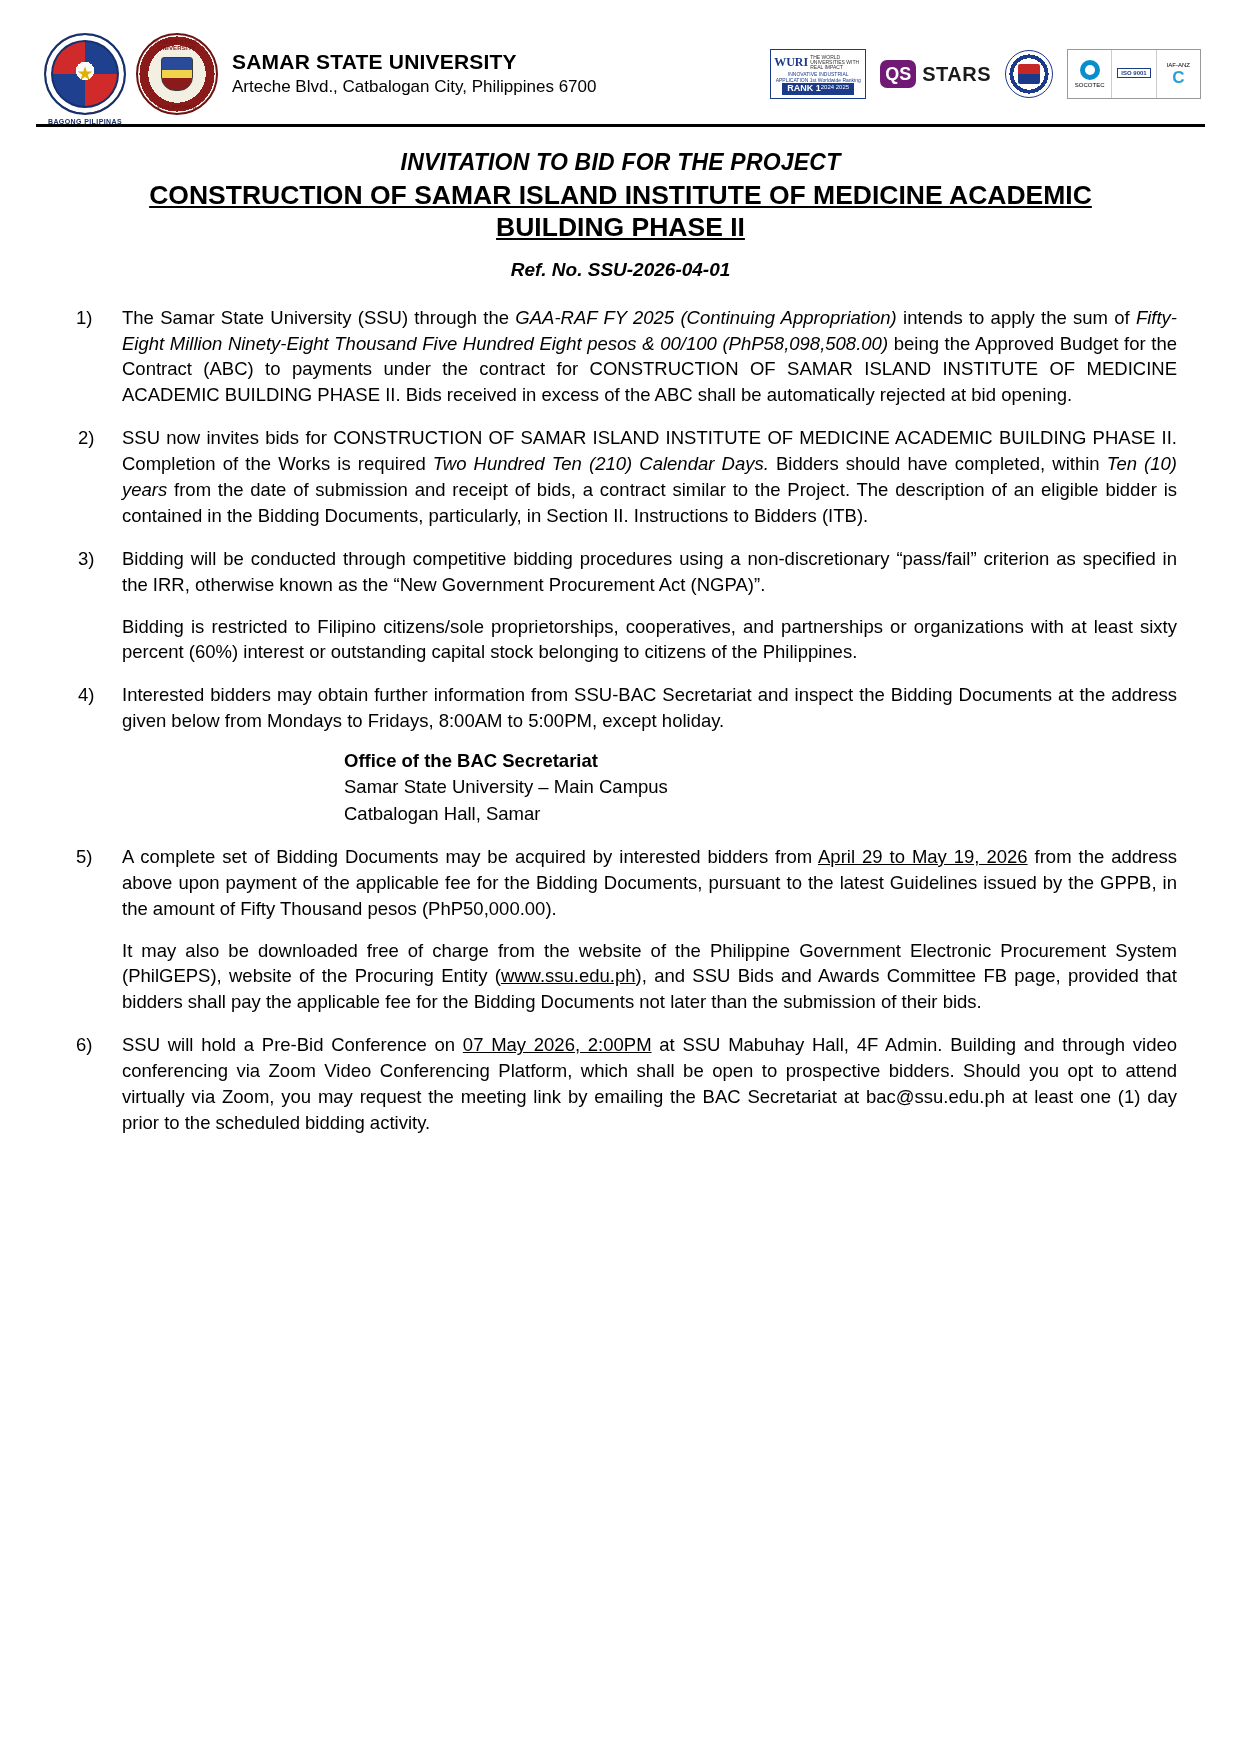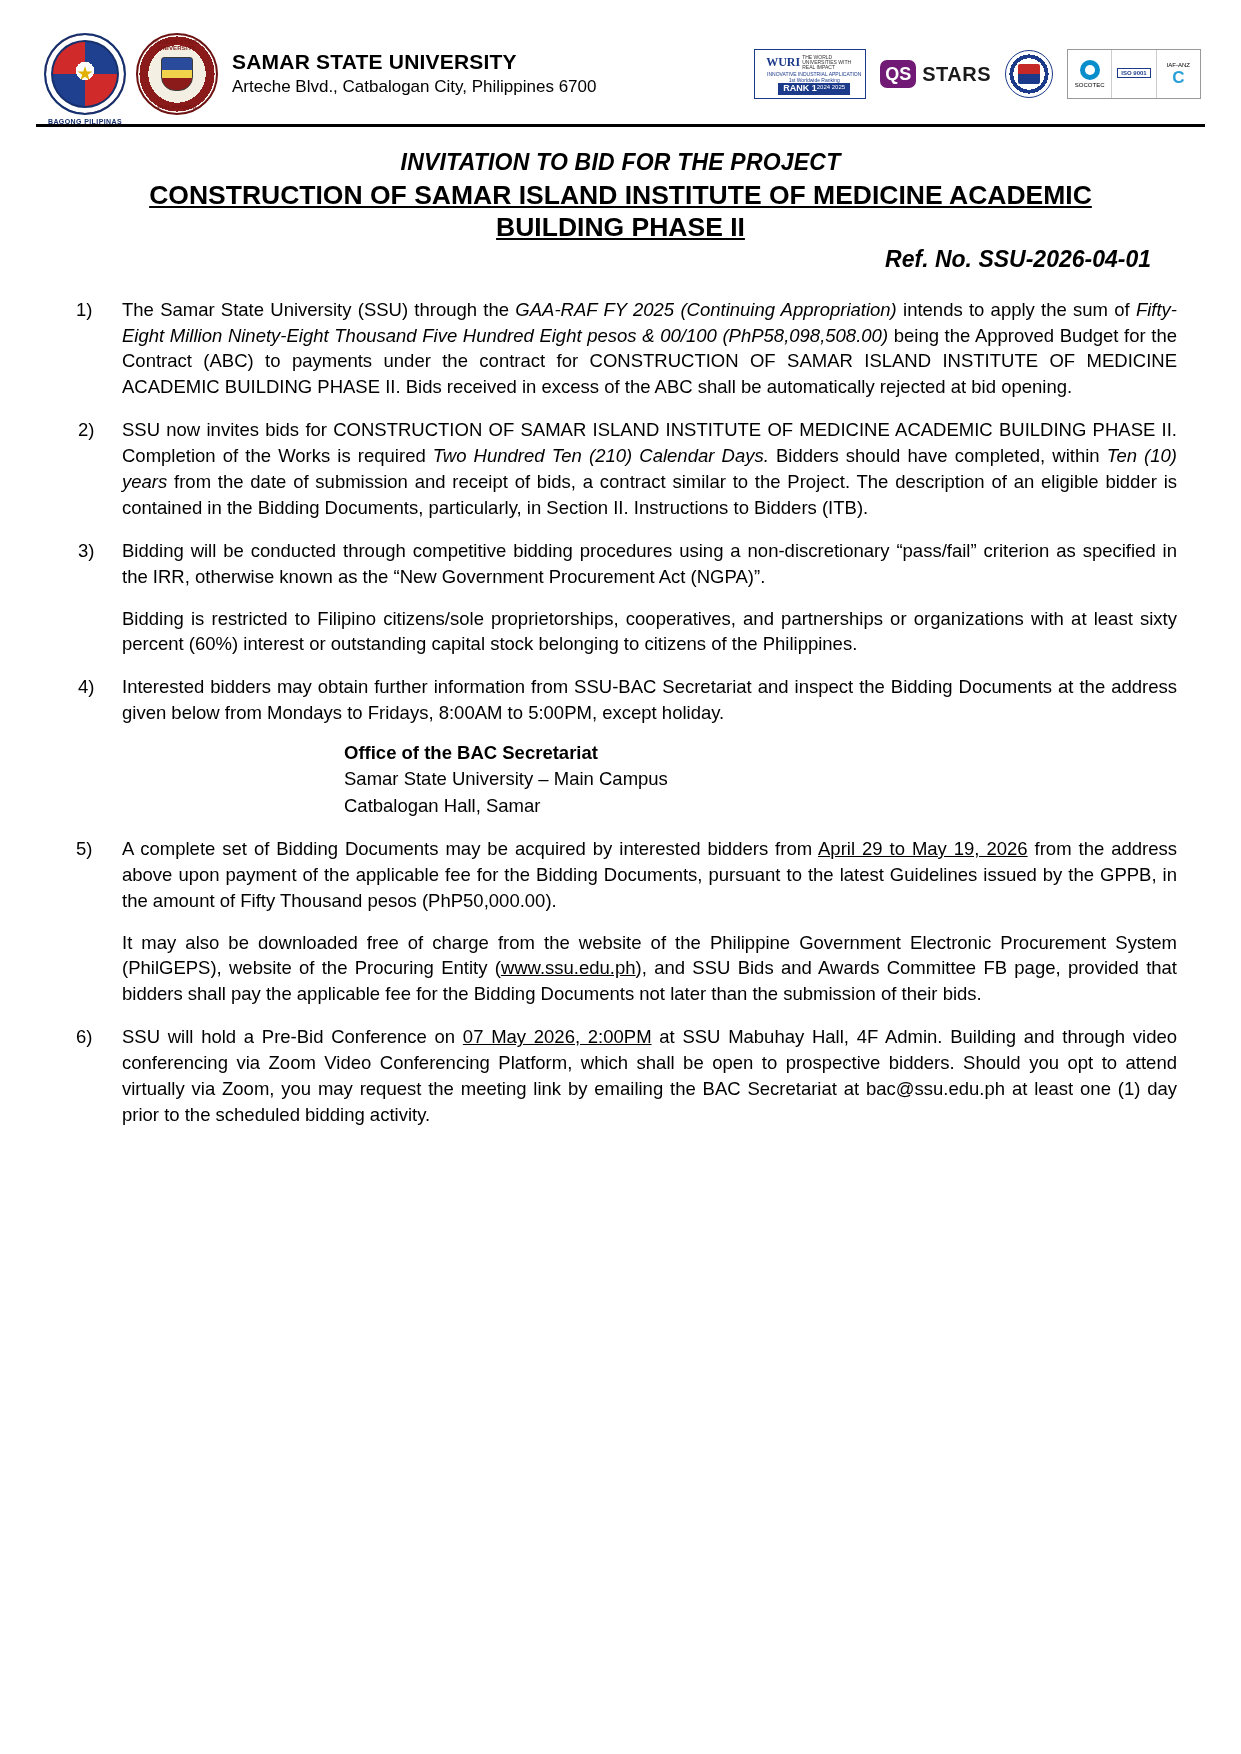--- a/index.html
+++ b/index.html
@@ -123,29 +123,28 @@
     align-items: center;
     gap: 14px;
   }
   .badge {
     display: flex;
     align-items: center;
     justify-content: center;
     box-sizing: border-box;
   }
   .badge-wuri {
-    width: 112px;
+    width: 96px;
     height: 50px;
     border: 1px solid #1b3a8a;
     display: flex;
     flex-direction: column;
     font-size: 7px;
     line-height: 1.1;
     overflow: hidden;
-    padding-left: 8px;
   }
   .badge-wuri .top {
     display: flex;
     align-items: center;
     gap: 2px;
     padding: 2px 3px;
   }
   .badge-wuri .wuri-word {
     font-weight: bold;
     font-size: 12px;
@@ -284,25 +283,24 @@
     letter-spacing: 0.2px;
   }
   .t2 {
     font-size: 26.5px;
     font-weight: bold;
     text-decoration: underline;
     line-height: 1.22;
     margin-top: 3px;
   }
   .t3 {
-    font-size: 23px;
+    font-size: 19px;
     font-weight: bold;
     font-style: italic;
-    margin-top: 2px;
-    text-align: right;
+    margin-top: 15px;
   }
 
   
   .body-block {
     margin: 24px 64px 0 64px;
     font-size: 18.5px;
     line-height: 1.40;
   }
   .item {
     display: flex;

